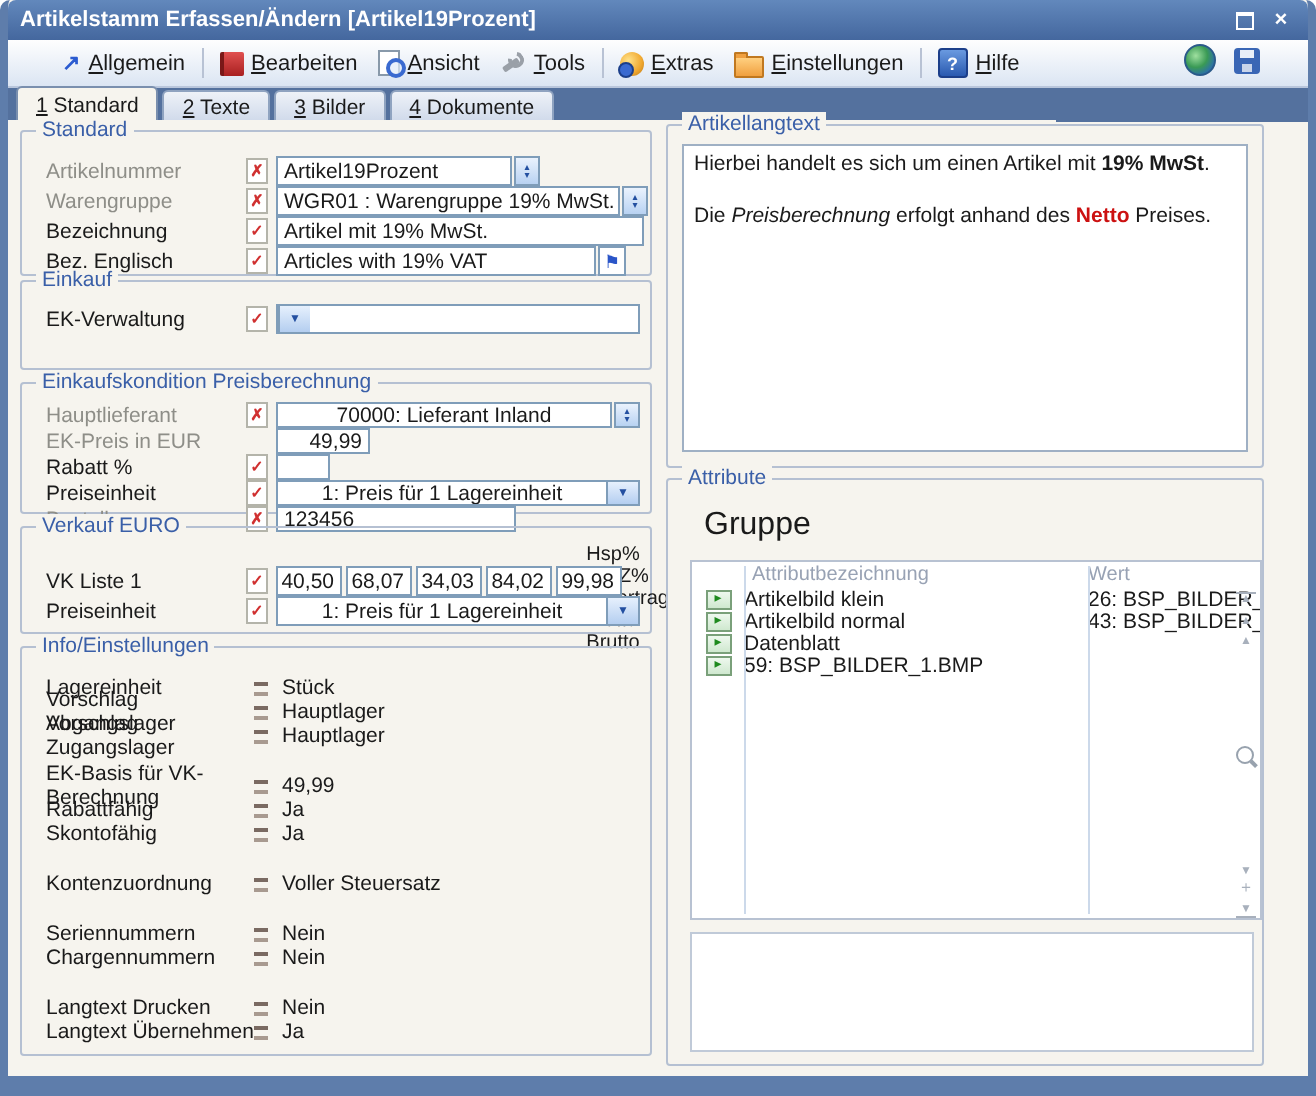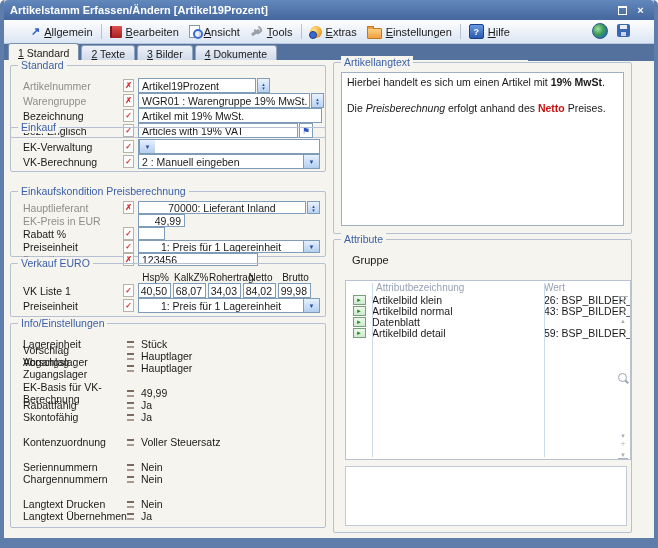--- a/index.html
+++ b/index.html
@@ -67,35 +67,35 @@
   .dd .fv{flex:1;padding:0 3px;}
   .dd.center .fv{text-align:center;}
   .dd-btn{width:15px;align-self:stretch;background:linear-gradient(#e6f0fd,#b4cef0);border-left:1px solid #7f9db9;display:flex;align-items:center;justify-content:center;cursor:default;}
   .dd-btn::after{content:"▼";font-size:6px;color:#234fa0;}
   .lk-btn{width:13px;height:15px;margin-left:1px;background:linear-gradient(#eaf2fd,#b8d2f2);border:1px solid #7f9db9;box-sizing:border-box;display:flex;flex-direction:column;align-items:center;justify-content:center;line-height:4px;cursor:default;}
   .lk-btn::before{content:"▴";font-size:5px;color:#234fa0;}
   .lk-btn::after{content:"▾";font-size:5px;color:#234fa0;}
   .flag-btn{width:14px;height:15px;margin-left:1px;background:#fff;border:1px solid #7f9db9;box-sizing:border-box;display:flex;align-items:center;justify-content:center;cursor:default;}
   .flag-btn::after{content:"⚑";color:#2a55c8;font-size:9px;}
   
-  .vhead{height:11px;align-items:flex-end;padding-left:128px;font-size:10px;}
+  .vhead{height:11px;align-items:flex-end;padding-left:128px;font-size:10px;flex-direction:column;}
   .vcell{width:33px;margin-right:2px;text-align:center;}
   .vfld{width:33px;margin-right:2px;}
   
   .irow{display:flex;align-items:center;height:12px;padding-left:12px;font-size:10.5px;}
   .g13{margin-top:13px;}
   .ilabel{width:104px;}
   .eq-icon{width:7px;height:7px;border-top:2px solid #7a6a62;border-bottom:2px solid #a89a90;box-sizing:border-box;margin-right:7px;}
   .ivalue{}
   
   .memo{position:absolute;left:7px;right:7px;top:9px;bottom:7px;background:#fff;border:1px solid #9fb0c4;padding:3px 5px;font-size:10.5px;line-height:13px;overflow:hidden;}
   .memo p{margin:0 0 13px 0;}
   .red{color:#cc1111;font-weight:bold;}
   
-  .gruppe-lbl{position:absolute;left:18px;top:14px;font-size:11px;text-align:center;}
+  .gruppe-lbl{position:absolute;left:18px;top:14px;font-size:16px;text-align:center;}
   .attr-table{position:absolute;left:11px;top:40px;width:286px;height:180px;background:#fff;border:1px solid #b8c2d2;box-sizing:border-box;}
   .at-sep{position:absolute;top:2px;bottom:2px;width:1px;background:#ccd9ea;}
   .at-head{display:flex;height:13px;align-items:center;color:#98a2b4;font-size:10px;}
   .ah-name{margin-left:30px;width:168px;}
   .ah-wert{margin-left:0;}
   .arow{display:flex;align-items:center;height:11px;font-size:10.5px;}
   .acol-icon{width:26px;display:flex;justify-content:center;}
   .attr-icon{width:11px;height:8px;background:linear-gradient(#eef8ee,#cfe8cf);border:1px solid #7aa07a;display:flex;align-items:center;justify-content:center;}
   .attr-icon::after{content:"▸";color:#1e8a1e;font-size:7px;line-height:7px;}
   .acol-name{width:172px;overflow:hidden;white-space:nowrap;}
@@ -208,34 +208,26 @@
       <div class="frow">
         <span class="flabel">Bez. Englisch</span>
         <span class="st-icon ck"></span>
         <div class="fld" style="width:160px;">
             <span class="fv">Articles with 19% VAT</span>
           </div>
         <div class="flag-btn"></div>
       </div>
     </div>
 
-    <div class="gb" style="left:6px;top:67px;width:316px;height:45px;padding-top:11px;box-sizing:border-box;">
+    <div class="gb" style="left:6px;top:80px;width:316px;height:45px;padding-top:11px;box-sizing:border-box;">
       <span class="ttl">Einkauf</span>
       <div class="frow">
         <span class="flabel">EK-Verwaltung</span>
         <span class="st-icon ck"></span>
         <div class="fld dd" style="width:182px;">
-            <span class="dd-btn"></span>
-          </div>
-      </div>
-      <div class="frow">
-        <span class="flabel">VK-Berechnung</span>
-        <span class="st-icon ck"></span>
-        <div class="fld dd" style="width:182px;">
-            <span class="fv">2 : Manuell eingeben</span>
             <span class="dd-btn"></span>
           </div>
       </div>
     </div>
 
     <div class="gb" style="left:6px;top:131px;width:316px;height:66px;padding-top:9px;box-sizing:border-box;">
       <span class="ttl">Einkaufskondition Preisberechnung</span>
       <div class="frow" style="height:13px;">
         <span class="flabel dis">Hauptlieferant</span>
         <span class="st-icon x"></span>
@@ -408,21 +400,20 @@
             <span class="acol-icon">
               <span class="attr-icon"></span>
             </span>
             <span class="acol-name">Datenblatt</span>
             <span class="acol-wert"></span>
           </div>
         <div class="arow">
             <span class="acol-icon">
               <span class="attr-icon"></span>
             </span>
-            <span class="acol-name">Artikelbild detail</span>
             <span class="acol-wert">59: BSP_BILDER_1.BMP</span>
           </div>
         <div class="strip">
           <span class="s-ic s-up bar-top" style="top:15px;"></span>
           <span class="s-ic s-up" style="top:27px;"></span>
           <span class="s-ic s-up" style="top:37px;"></span>
           <span class="mag" style="top:92px;"></span>
           <span class="s-ic s-down" style="top:152px;"></span>
           <span class="s-ic s-plus" style="top:160px;"></span>
           <span class="s-ic s-down bar-bot" style="top:171px;"></span>

